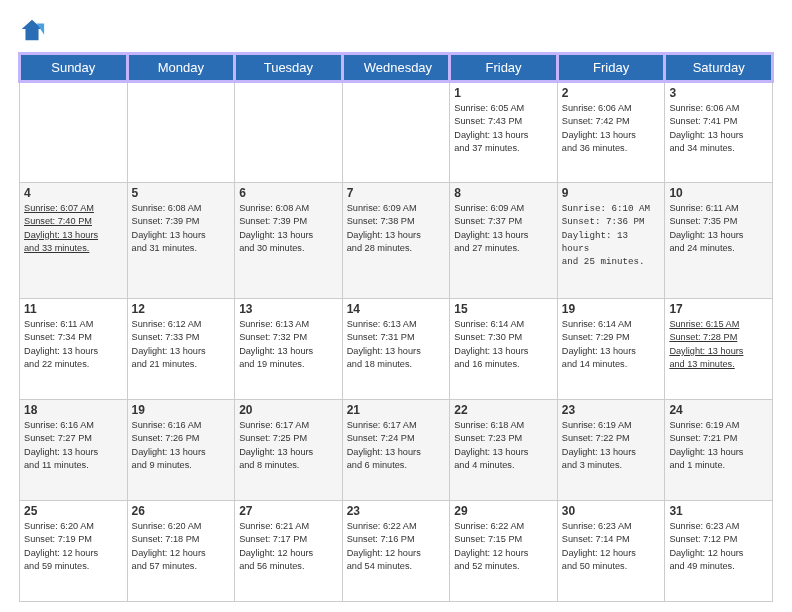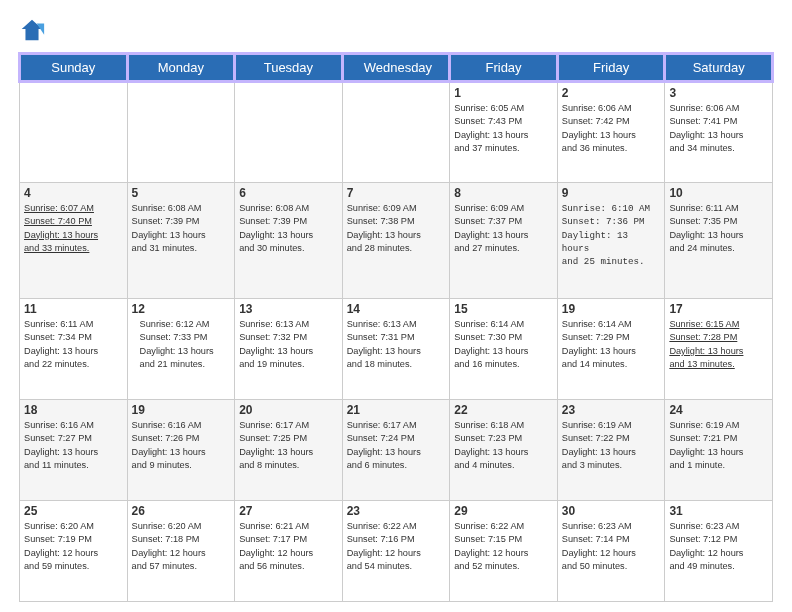--- a/index.html
+++ b/index.html
@@ -218,21 +218,21 @@
         <tr>
           <td>
             <div class="day-num">11</div>
             <div class="day-info" style="white-space: pre-line;">Sunrise: 6:11 AM
 Sunset: 7:34 PM
 Daylight: 13 hours
 and 22 minutes.</div>
           </td>
           <td>
             <div class="day-num">12</div>
-            <div class="day-info" style="white-space: pre-line; margin-left: 8px;">Sunrise: 6:12 AM
+            <div class="day-info" style="white-space: pre-line;">Sunrise: 6:12 AM
 Sunset: 7:33 PM
 Daylight: 13 hours
 and 21 minutes.</div>
           </td>
           <td>
             <div class="day-num">13</div>
             <div class="day-info" style="white-space: pre-line;">Sunrise: 6:13 AM
 Sunset: 7:32 PM
 Daylight: 13 hours
 and 19 minutes.</div>

